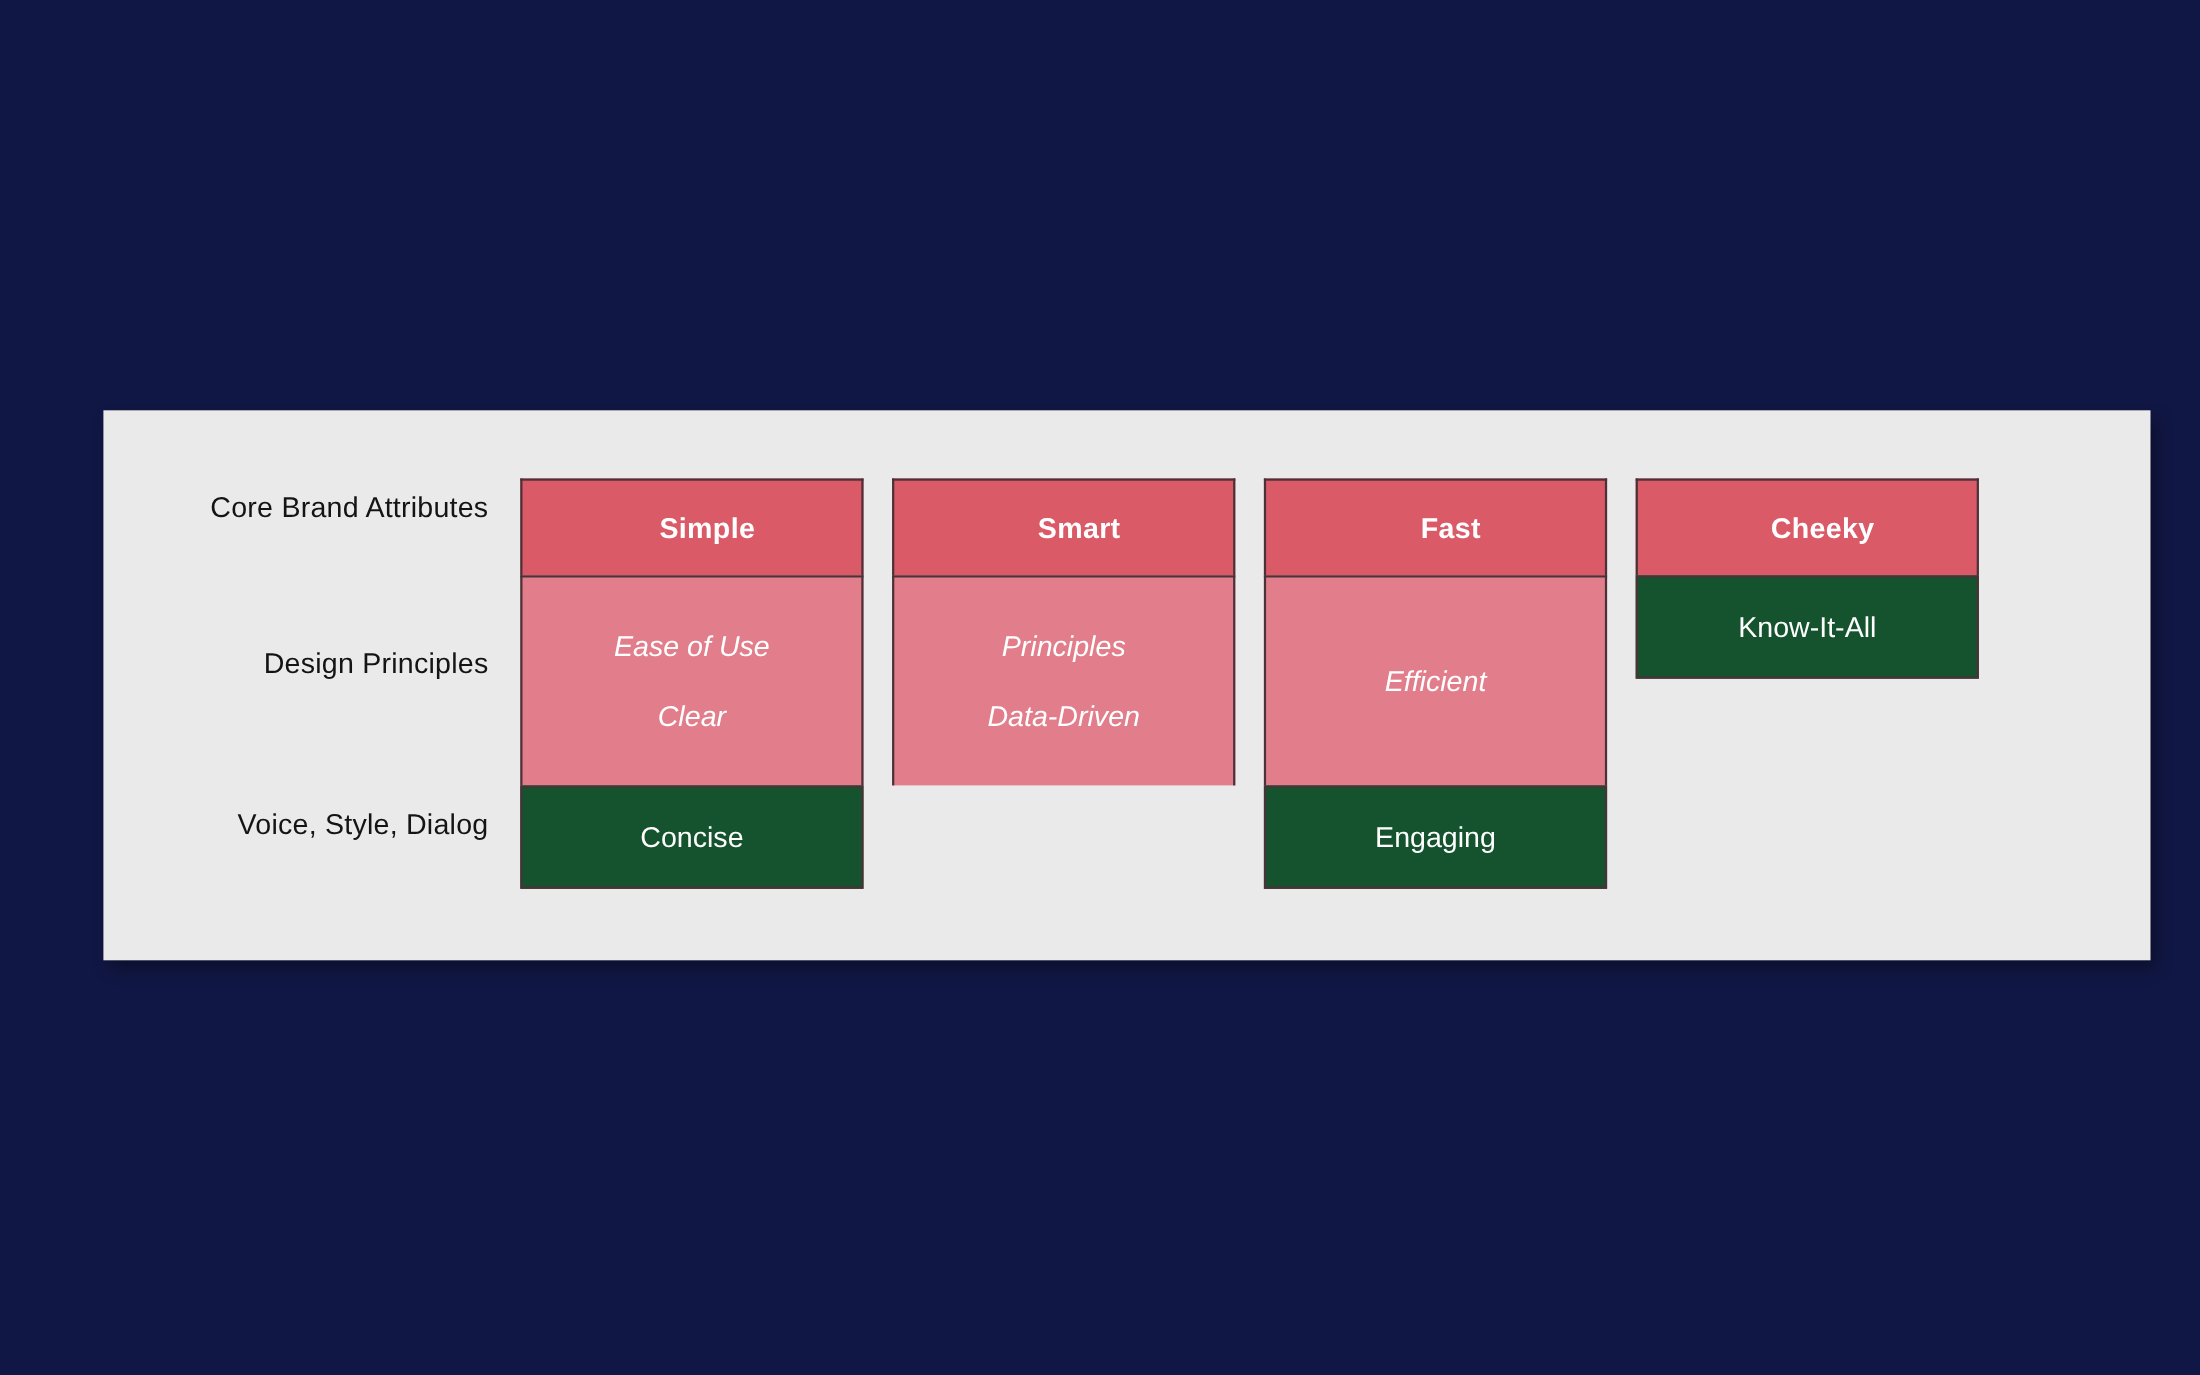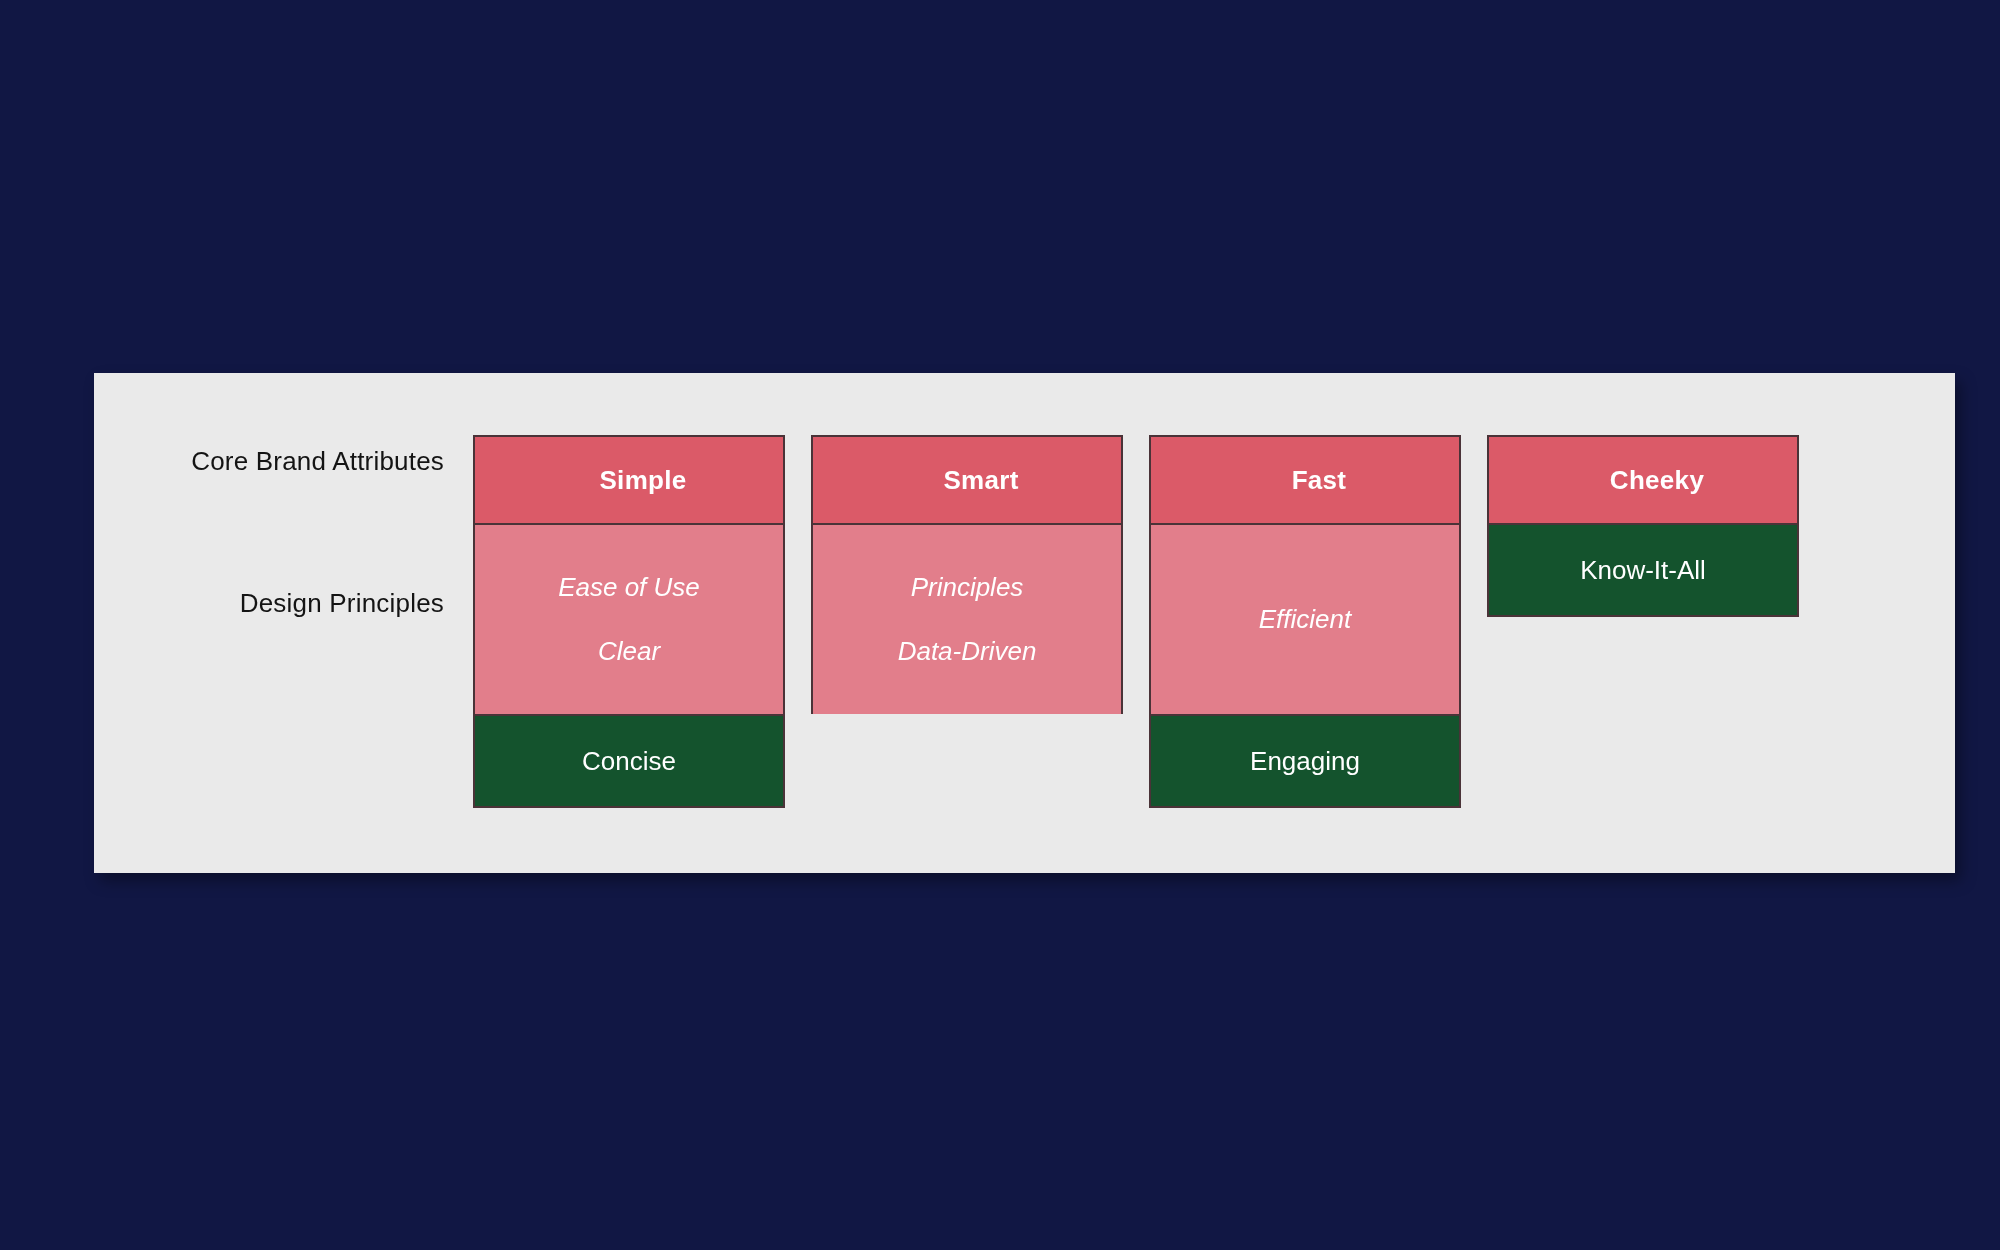--- a/index.html
+++ b/index.html
@@ -110,20 +110,21 @@
 </style>
 </head>
 <body>
 
 <div id="slide-panel">
 
   <div id="matrix">
 
     <div class="row-label r0">Core Brand Attributes</div>
     <div class="row-label r1">Design Principles</div>
+    <div class="row-label r2">Voice, Style, Dialog</div>
 
     <div class="col c0">
       <div class="cell cell-head">Simple</div>
       <div class="cell cell-mid">
         <div class="item">Ease of Use</div>
         <div class="item">Clear</div>
       </div>
       <div class="cell cell-bottom last">Concise</div>
     </div>
 

